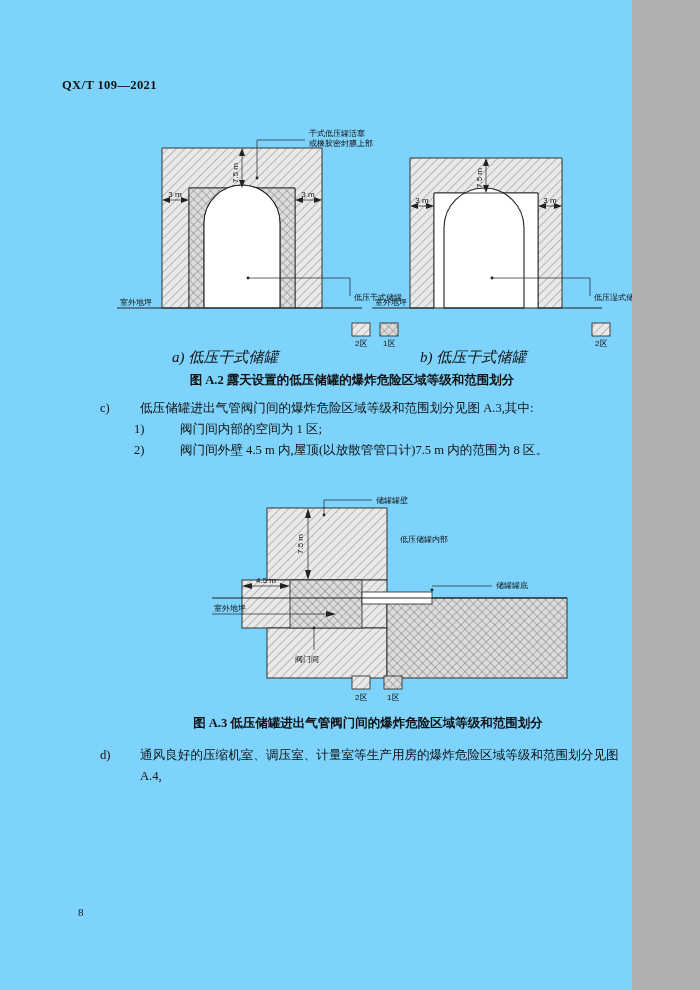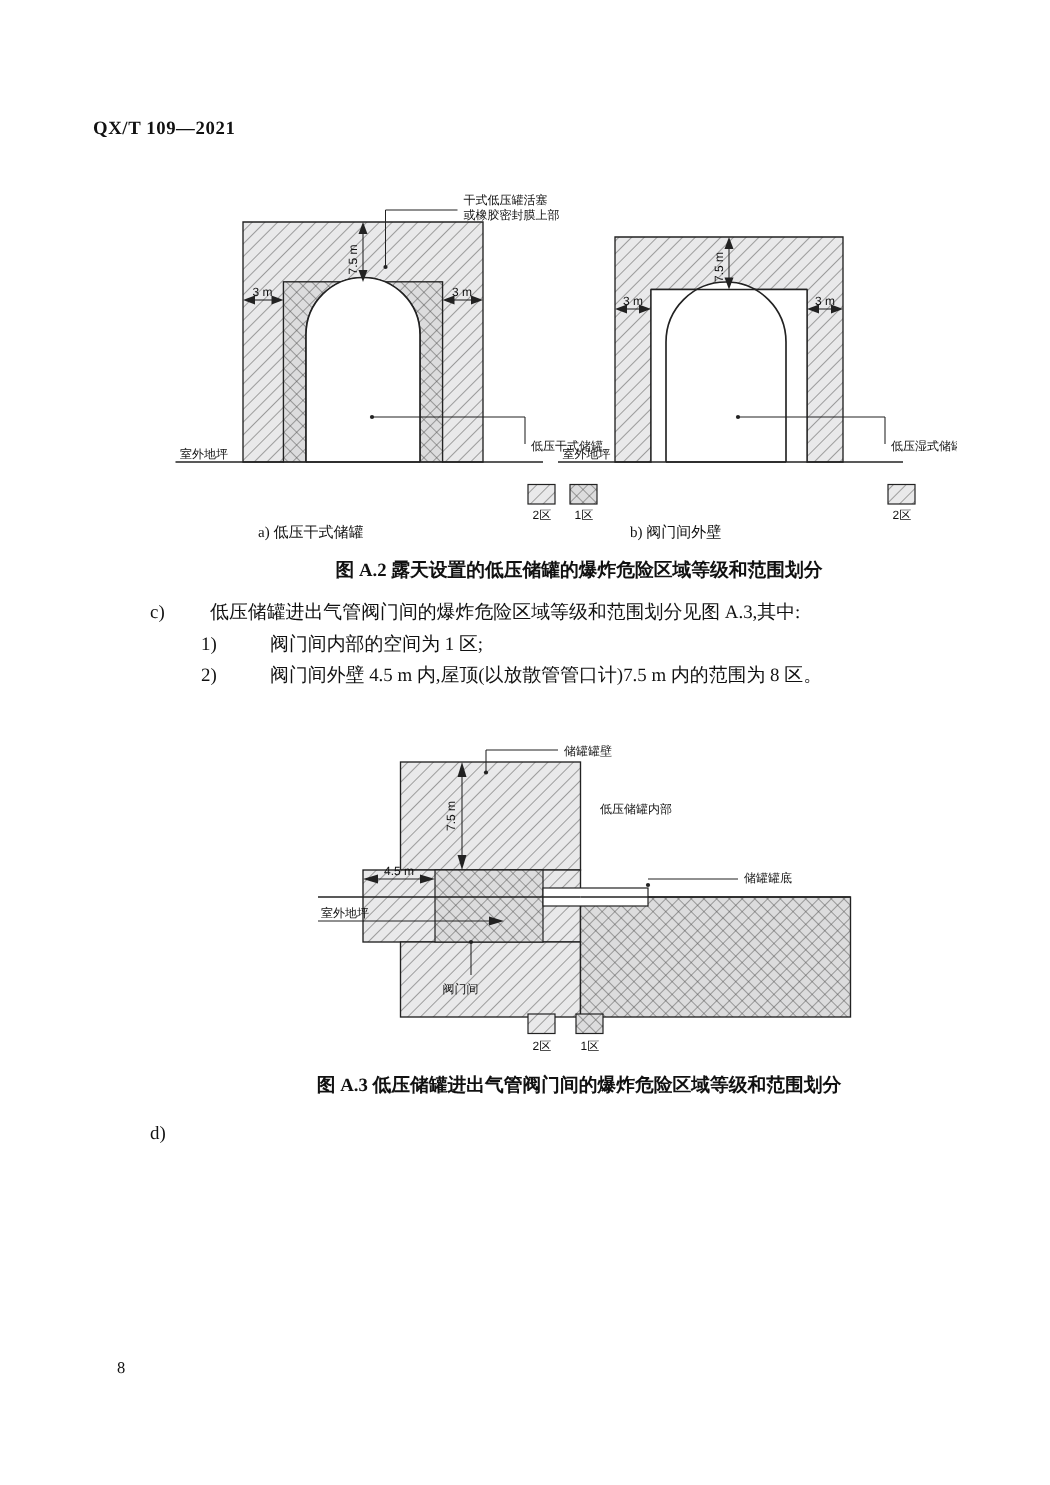--- a/index.html
+++ b/index.html
@@ -5,23 +5,23 @@
   html, body {
     margin: 0;
     padding: 0;
     background: #b0b0b0;
   }
   body {
     font-family: "Liberation Serif", "DejaVu Serif", serif;
   }
   .page {
     position: relative;
-    width: 700px;
+    width: 632px;
     height: 990px;
-    background: #ffffff;
+    background: #7dd3fc;
     overflow: hidden;
     box-sizing: border-box;
   }
   .header-code {
     position: absolute;
     top: 78px;
     left: 62px;
     font-size: 12.5px;
     font-weight: bold;
     letter-spacing: 0.4px;
@@ -56,26 +56,27 @@
   .cap {
     position: absolute;
     width: 100%;
     text-align: center;
     font-size: 12.5px;
     font-weight: bold;
     color: #111;
     margin-left: 36px;
   }
   .cap-a2 { top: 372px; left: 0; }
-  .cap-a3 { top: 715px; left: 0; }
+  .cap-a3 { top: 715px; left: 16px; }
 
   .sub-cap {
     position: absolute;
-    font-size: 10px;
-    color: #111;
+    font-size: 15px;
+    color: #111;
+    font-style: italic;
   }
 
   
   .para {
     position: absolute;
     font-size: 12.6px;
     line-height: 21px;
     color: #111;
   }
   .para .lbl {
@@ -199,21 +200,21 @@
       <line x1="528" y1="160" x2="528" y2="178" stroke="#222" stroke-width="0.7"></line>
       <circle cx="430" cy="160" r="1.4" fill="#222"></circle>
       <text x="532" y="182" class="legend-label" fill="#111">低压湿式储罐</text>
 
       <rect x="530" y="205" width="18" height="13" fill="url(#hatchA)" stroke="#222" stroke-width="0.8"></rect>
       <text x="533" y="228" class="legend-label" fill="#111">2区</text>
     </svg>
   </div>
 
   <div class="sub-cap" style="left:172px; top:348px;">a)   低压干式储罐</div>
-  <div class="sub-cap" style="left:420px; top:348px;">b)   阀门间外壁</div>
+  <div class="sub-cap" style="left:420px; top:348px;">b)   低压干式储罐</div>
 
   <div class="cap cap-a2">图 A.2   露天设置的低压储罐的爆炸危险区域等级和范围划分</div>
 
   <div class="para" style="left:100px; top:398px; width:520px;">
     <span class="lbl">c)</span>
     <span class="txt">低压储罐进出气管阀门间的爆炸危险区域等级和范围划分见图 A.3,其中:</span>
     <div class="sub" style="margin-left:34px;">
       <span class="slbl">1)</span>
       <span class="stxt">阀门间内部的空间为 1 区;</span>
     </div>
@@ -285,17 +286,18 @@
       <rect x="322" y="196" width="18" height="13" fill="url(#crossB)" stroke="#222" stroke-width="0.8"></rect>
       <text x="293" y="220" class="legend-label" fill="#111">2区</text>
       <text x="325" y="220" class="legend-label" fill="#111">1区</text>
     </svg>
   </div>
 
   <div class="cap cap-a3">图 A.3   低压储罐进出气管阀门间的爆炸危险区域等级和范围划分</div>
 
   <div class="para" style="left:100px; top:745px; width:530px;">
     <span class="lbl">d)</span>
+    <span class="txt">通风良好的压缩机室、调压室、计量室等生产用房的爆炸危险区域等级和范围划分见图 A.4,</span>
   </div>
 
   <div class="page-number">8</div>
 
 </div>
 
 </body></html>

